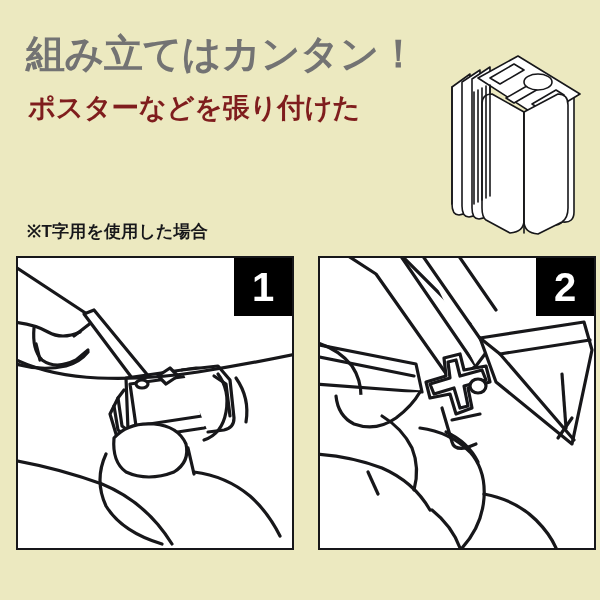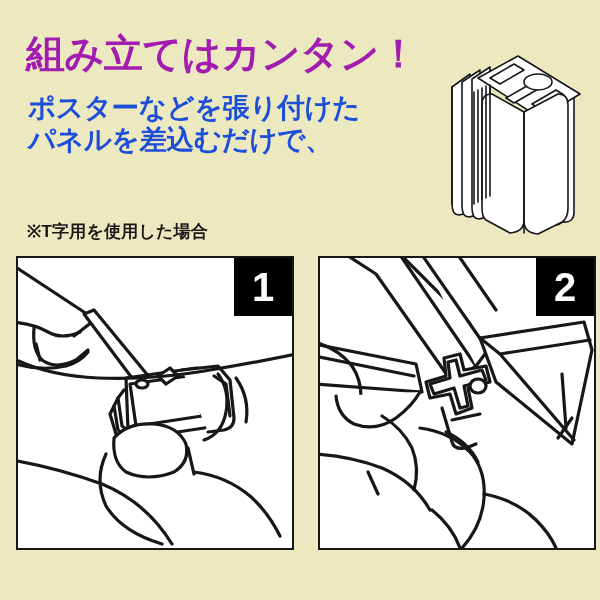--- a/index.html
+++ b/index.html
@@ -23,33 +23,33 @@
 
   
   .headline {
     position: absolute;
     left: 26px;
     top: 34px;
     font-size: 39px;
     font-weight: bold;
     letter-spacing: -0.5px;
     line-height: 1;
-    color: #a21caf;
+    color: #737373;
     white-space: nowrap;
   }
 
   
   .bodycopy {
     position: absolute;
     left: 28px;
     top: 92px;
     font-size: 27.5px;
     font-weight: bold;
     line-height: 32px;
-    color: #1d4ed8;
+    color: #7f1d1d;
     letter-spacing: -0.3px;
     white-space: nowrap;
   }
   .bodycopy .ln { display: block; }
 
   
   .note {
     position: absolute;
     left: 27px;
     top: 219px;
@@ -116,21 +116,20 @@
 </style>
 </head>
 <body>
 
 <div id="page">
 
   <div class="headline">組み立てはカンタン！</div>
 
   <div class="bodycopy">
     <span class="ln">ポスターなどを張り付けた</span>
-    <span class="ln">パネルを差込むだけで、</span>
   </div>
 
   <div class="note">※T字用を使用した場合</div>
 
   <div class="product-art">
     <svg viewBox="0 0 164 186" xmlns="http://www.w3.org/2000/svg" fill="none" stroke="#17171a" stroke-width="1.6" stroke-linejoin="round" stroke-linecap="round">
 
       <path d="M20 35 L38 22 L38 150 Q38 162 27 163 Q20 163 20 152 Z" fill="#ffffff"></path>
       <path d="M30 30 L48 18 L48 152 Q48 164 37 165 Q30 165 30 154 Z" fill="#ffffff"></path>
       <path d="M40 27 L58 15 L58 154 Q58 166 47 167 Q40 167 40 156 Z" fill="#ffffff"></path>

